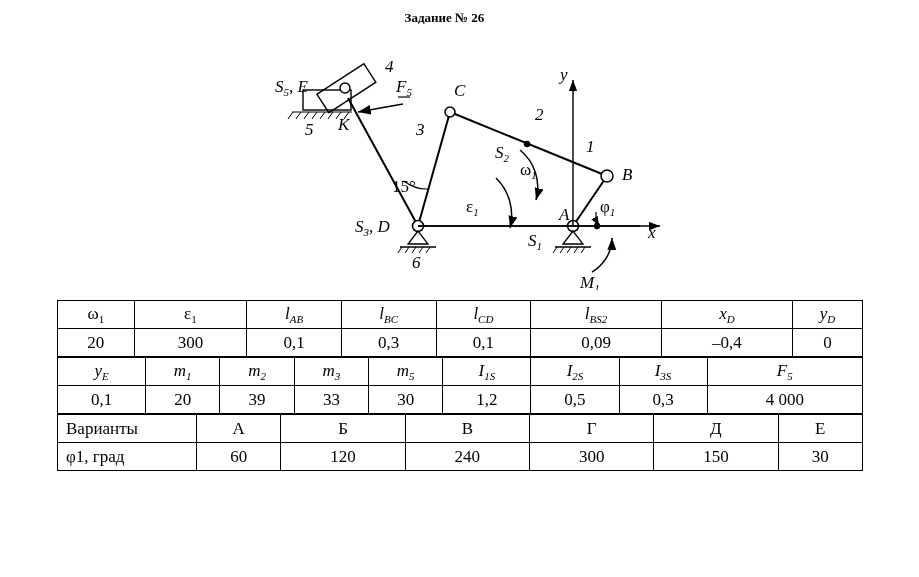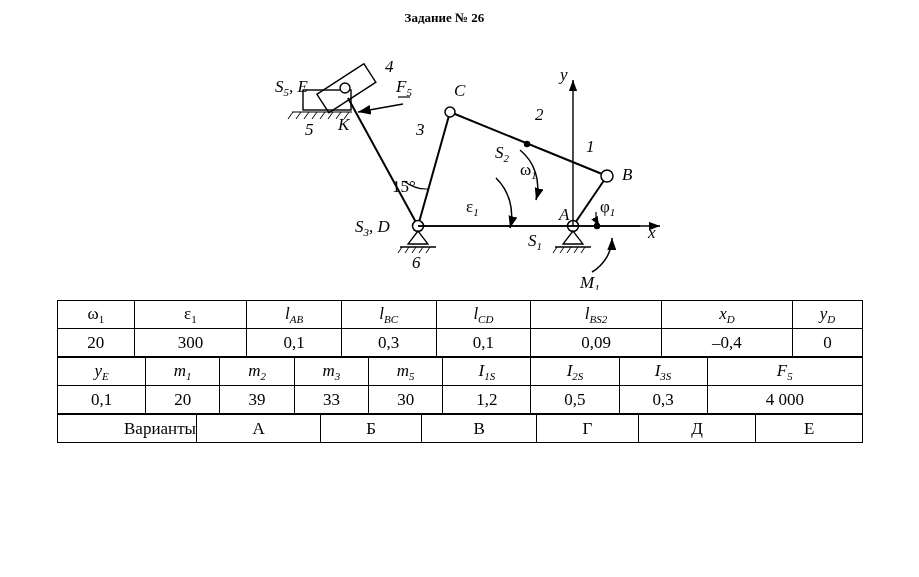--- a/index.html
+++ b/index.html
@@ -23,21 +23,21 @@
     font-size:17px;
     font-family:"Liberation Serif", serif;
   }
   table td{
     border:1px solid #000;
     text-align:center;
     height:27px;
     padding:0;
     white-space:nowrap;
   }
-  td.lbl{text-align:right;padding-left:8px;}
+  td.lbl{text-align:left;padding-left:8px;}
   i{font-style:italic;}
   sub{font-size:11px;}
 </style>
 </head>
 <body>
 
 <div class="title">Задание № 26</div>
 
 <svg id="figure" viewBox="0 0 919 250">
   <defs>
@@ -210,16 +210,25 @@
     <tbody>
         <tr>
       <td class="lbl" style="width:130px">Варианты</td>
       <td>А</td>
       <td>Б</td>
       <td>В</td>
       <td>Г</td>
       <td>Д</td>
       <td>Е</td>
     </tr>
+    <tr>
+      <td class="lbl">φ1, град</td>
+      <td>60</td>
+      <td>120</td>
+      <td>240</td>
+      <td>300</td>
+      <td>150</td>
+      <td>30</td>
+    </tr>
   </tbody>
     </table>
 
 </div>
 
 </body></html>

